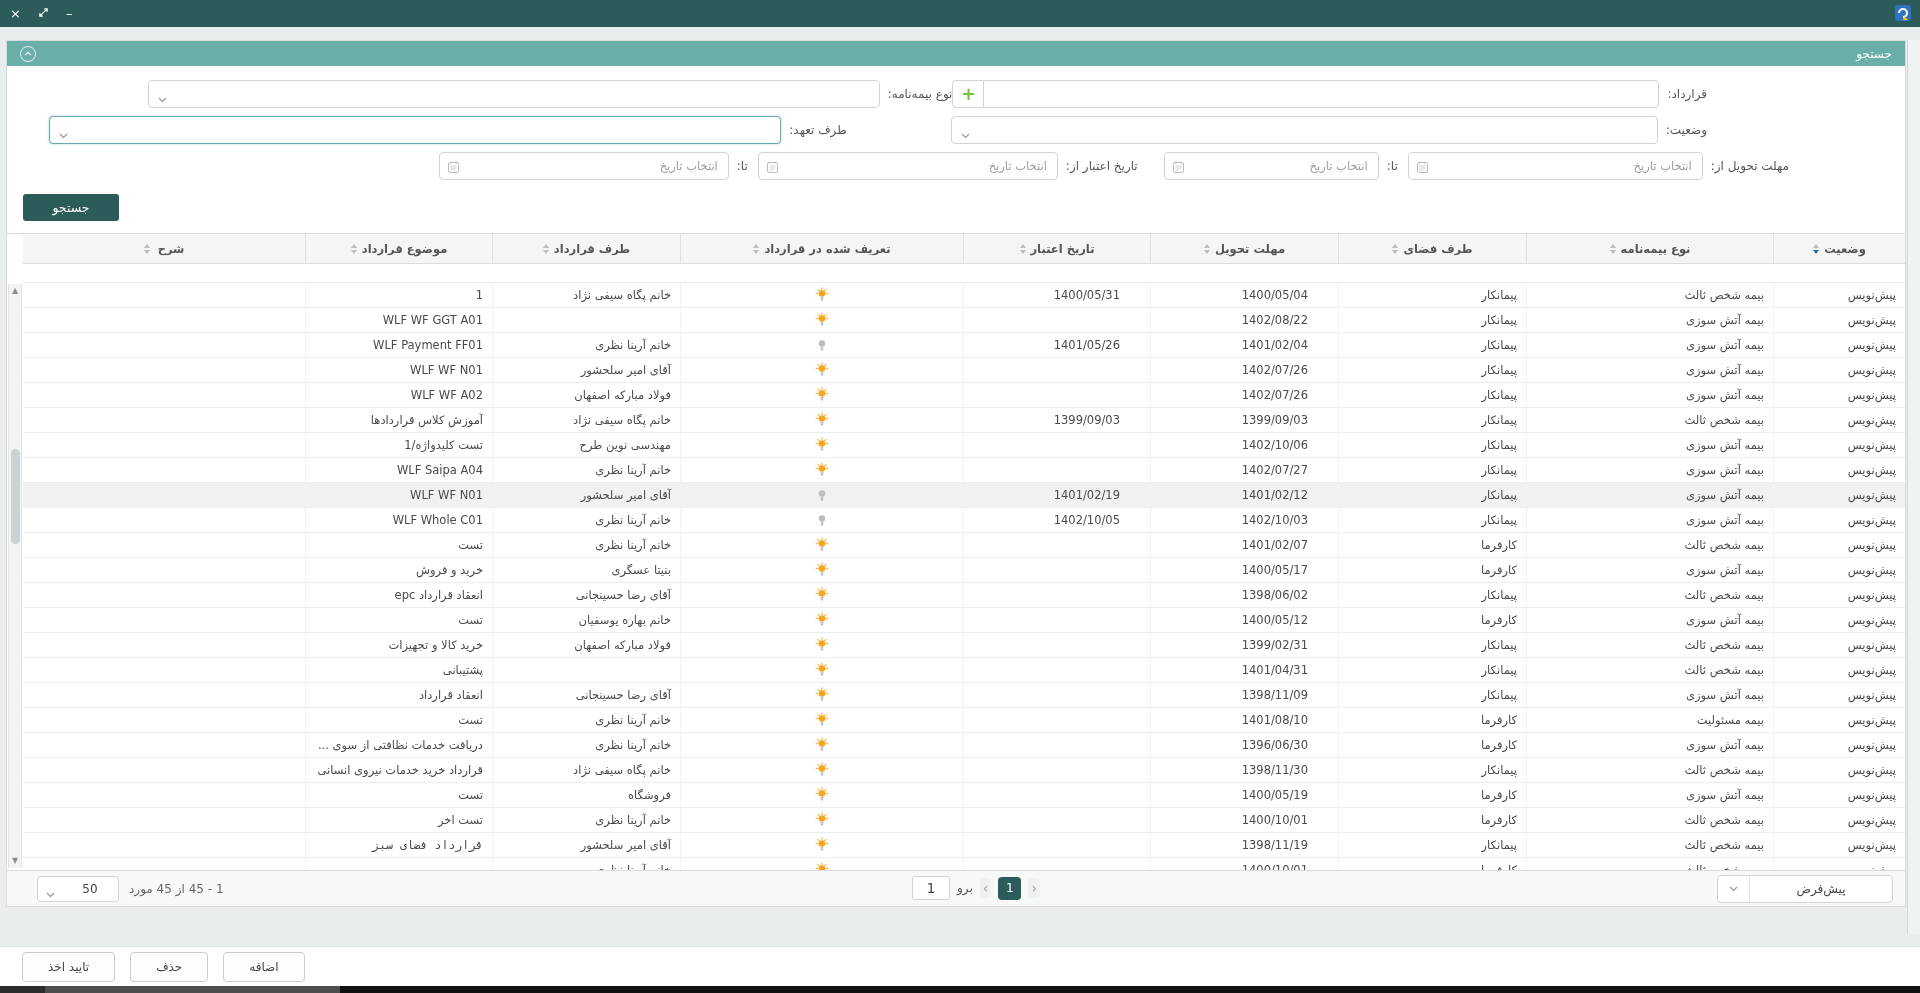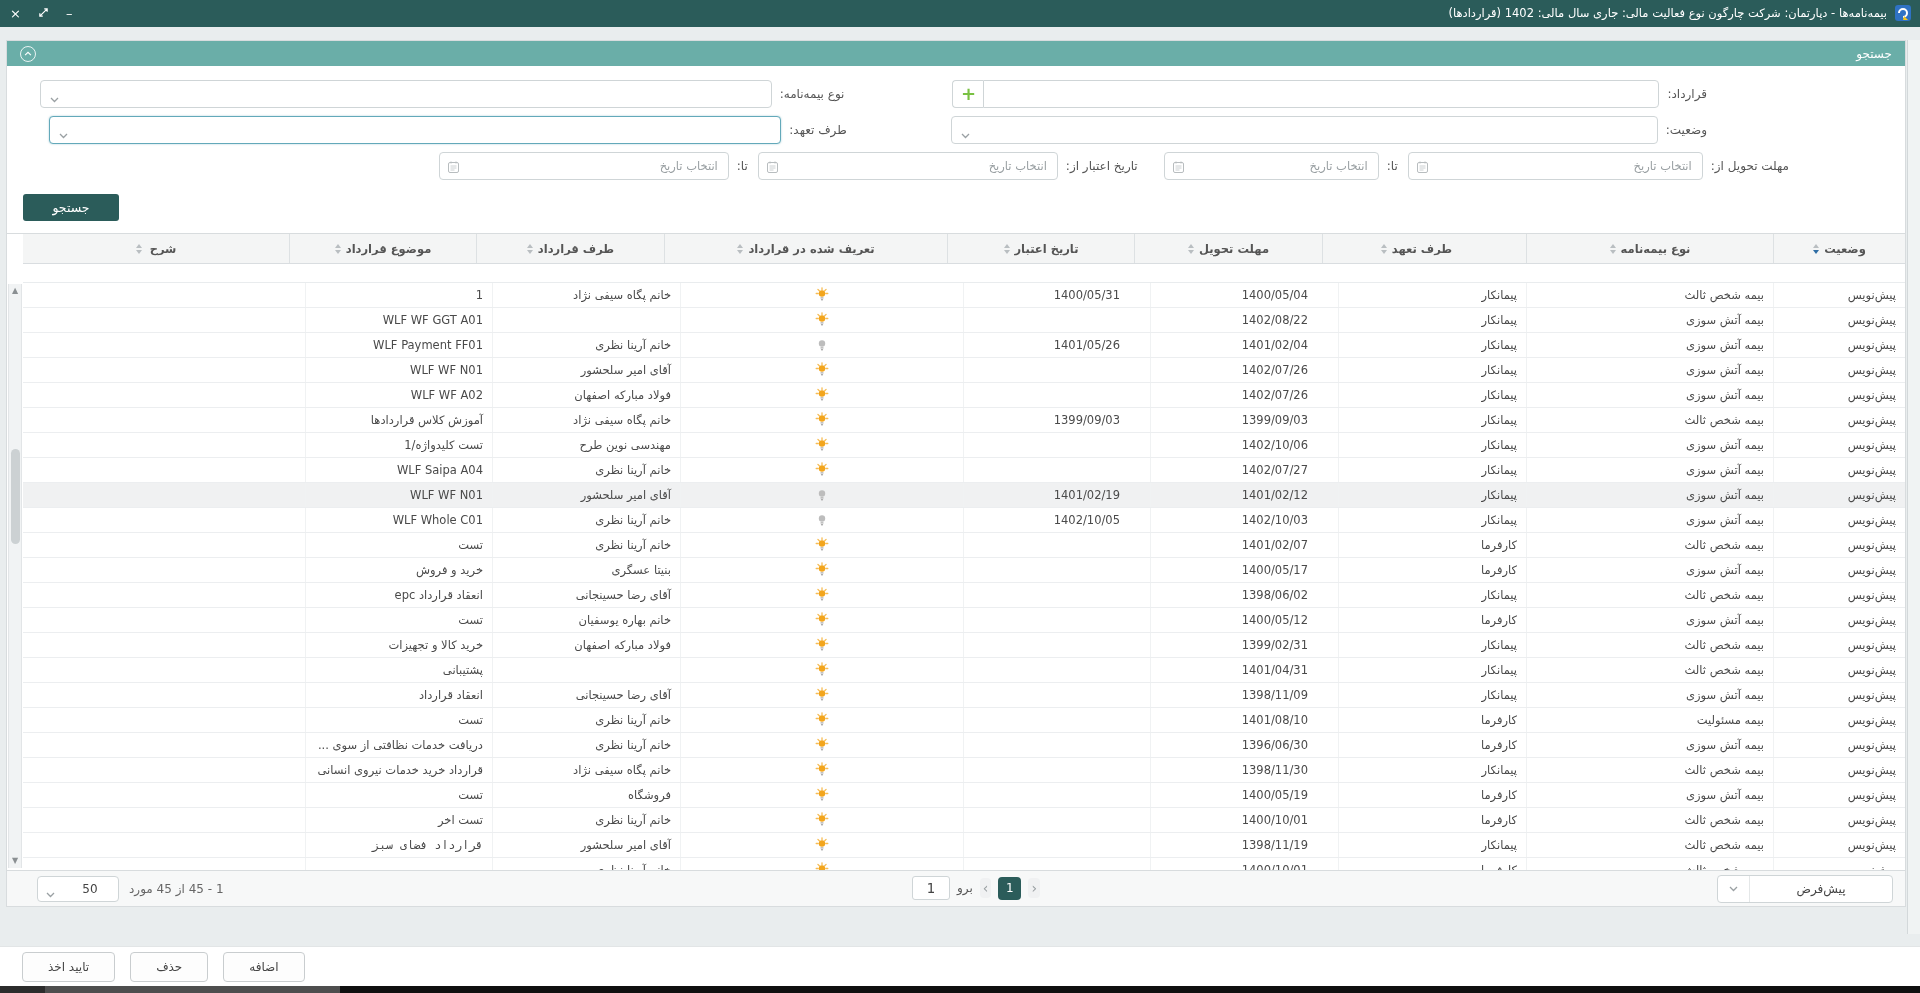--- a/index.html
+++ b/index.html
@@ -89,21 +89,20 @@
 <body>
 
 <div class="titlebar">
   <span class="app">
     <svg width="18" height="18" viewBox="0 0 18 18">
         <rect x="1" y="1" width="16" height="16" rx="3" fill="#2f72c4"></rect>
         <path d="M5 9a4 4 0 1 1 4 4" fill="none" stroke="#fff" stroke-width="2"></path>
         <path d="M10 12l4 4-5 0z" fill="#f5c518"></path>
       </svg>
   </span>
-  <span class="title">بیمه‌نامه‌ها - دپارتمان: شرکت چارگون نوع فعالیت مالی: جاری سال مالی: 1402 (قراردادها)</span>
   <div class="wincontrols">
     <span>×</span>
     <span>
       <svg width="11" height="11" viewBox="0 0 12 12">
           <path d="M2 10L10 2M6.8 2H10v3.2M5.2 10H2V6.8" fill="none" stroke="#fff" stroke-width="1.3"></path>
         </svg>
     </span>
     <span>–</span>
   </div>
 </div>
@@ -121,21 +120,21 @@
           </svg>
       </span>
     </div>
     <div class="form">
       <div class="frow">
         <span class="flabel">قرارداد:</span>
         <span class="input-plus">
           <input value="" style="">
           <span class="plus-btn">+</span>
         </span>
-        <span class="flabel" style="margin-right:108px">نوع بیمه‌نامه:</span>
+        <span class="flabel" style="">نوع بیمه‌نامه:</span>
         <span class="fselect" style="width:732px">
           <span class="chev"><svg width="9" height="6" viewBox="0 0 9 6">
                 <path d="M1 1l3.5 3.5L8 1" fill="none" stroke="#9aa0a3" stroke-width="1.3"></path>
               </svg></span>
         </span>
       </div>
       <div class="frow">
         <span class="flabel">وضعیت:</span>
         <span class="fselect" style="width:707px">
           <span class="chev"><svg width="9" height="6" viewBox="0 0 9 6">
@@ -202,29 +201,29 @@
     </div>
     <div class="grid">
       <div class="thead" id="thead">
           <div class="th" style="width: 132px;">
             <span>وضعیت</span>
             <span class="sorters">
               <span class="tri-up"></span>
               <span class="tri-down active"></span>
             </span>
           </div>
-          <div class="th" style="width: 247px; margin-left: 16px;">
+          <div class="th" style="width: 247px;">
             <span>نوع بیمه‌نامه</span>
             <span class="sorters">
               <span class="tri-up"></span>
               <span class="tri-down"></span>
             </span>
           </div>
           <div class="th" style="width: 188px;">
-            <span>طرف تعهد</span>
+            <span>طرف فضای</span>
             <span class="sorters">
               <span class="tri-up"></span>
               <span class="tri-down"></span>
             </span>
           </div>
           <div class="th" style="width: 188px;">
             <span>مهلت تحویل</span>
             <span class="sorters">
               <span class="tri-up"></span>
               <span class="tri-down"></span>

